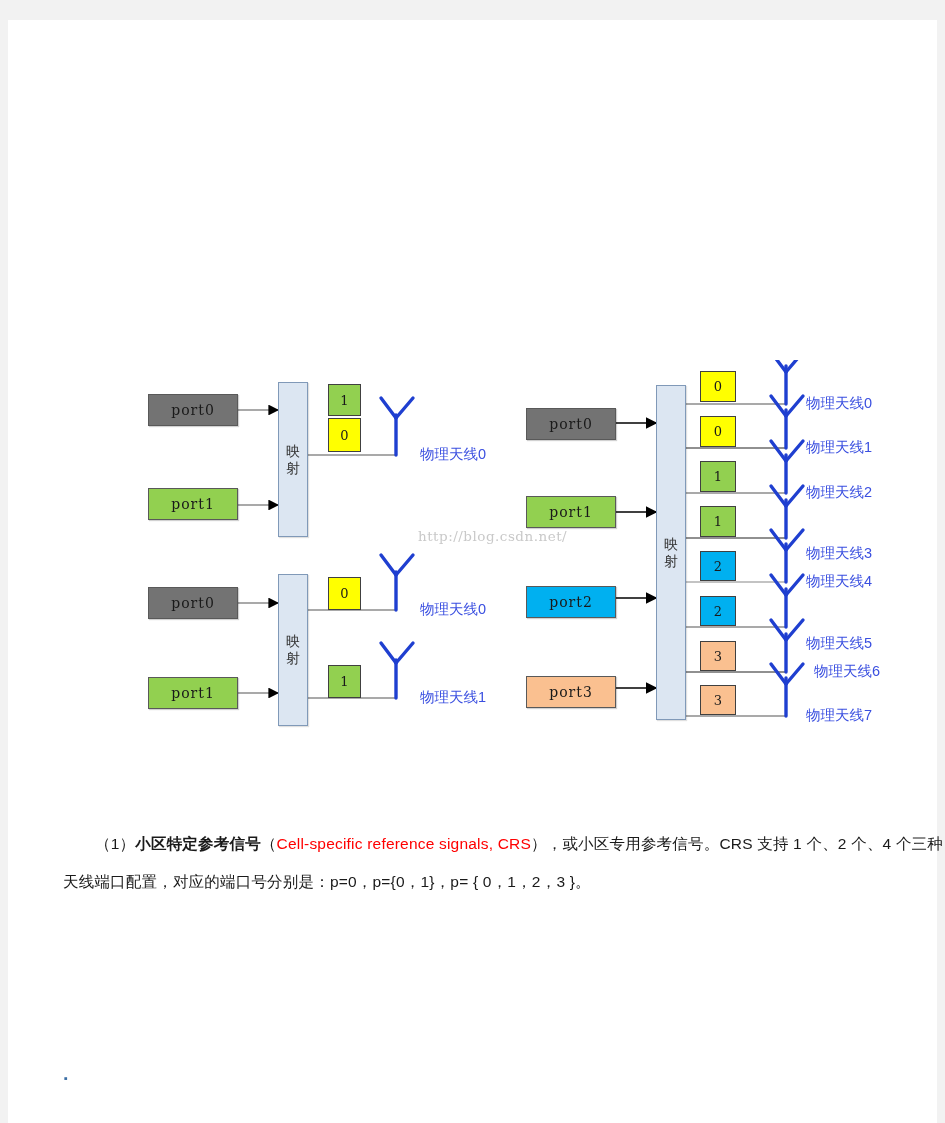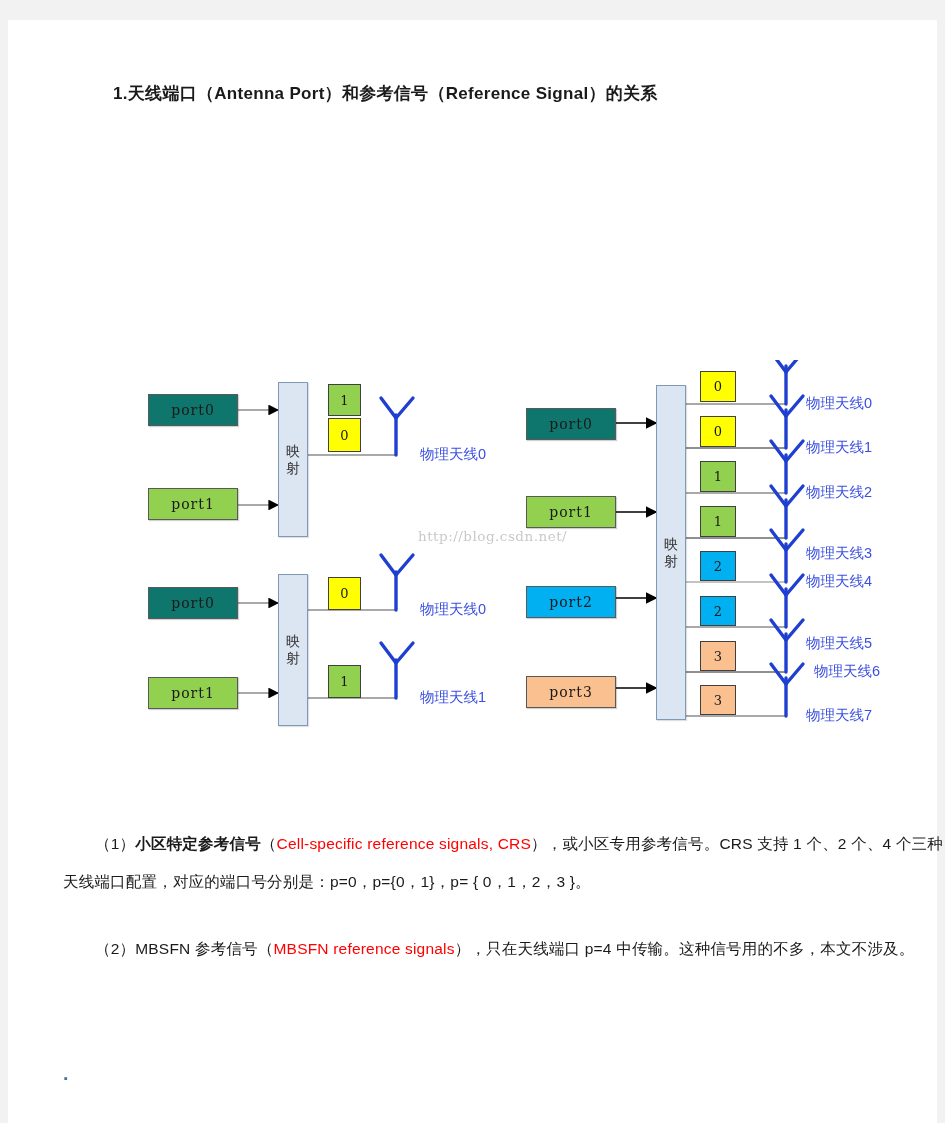--- a/index.html
+++ b/index.html
@@ -64,21 +64,21 @@
   .pbox {
     position: absolute;
     border: 1px solid #595959;
     font-family: "DejaVu Serif", "Liberation Serif", serif;
     font-size: 14px;
     color: #1a1a1a;
     display: flex; align-items: center; justify-content: center;
     letter-spacing: 1px;
     box-shadow: 1px 1px 1px rgba(0,0,0,.18);
   }
-  .pbox.yellow { background: #0f766e; text-align: right; }
+  .pbox.yellow { background: #737373; text-align: right; }
   .pbox.green  { background: #92d050; }
   .pbox.cyan   { background: #00b0f0; }
   .pbox.peach  { background: #fac090; text-align: right; }
 
   .sbox {
     position: absolute;
     border: 1px solid #404040;
     font-family: "DejaVu Serif", "Liberation Serif", serif;
     font-size: 13px;
     color: #1a1a1a;
@@ -117,31 +117,27 @@
     letter-spacing: .5px;
     white-space: nowrap;
   }
 </style>
 </head>
 <body>
 
 <div id="page">
   <div id="sheet">
 
-    <div class="h1">1.天线端口（Antenna Port）和参考信号（Reference Signal）的关系</div>
 
 
 
     <div class="para" id="p3">
       <span>（1）</span><span class="bold">小区特定参考信号</span><span>（</span><span class="red">Cell-specific reference signals, CRS</span><span>），或小区专用参考信号。CRS 支持 1 个、2 个、4 个三种天线端口配置，对应的端口号分别是：p=0，p={0，1}，p= { 0，1，2，3 }。</span>
     </div>
 
-    <div class="para" id="p4">
-      <span>（2）MBSFN 参考信号（</span><span class="red">MBSFN reference signals</span><span>），只在天线端口 p=4 中传输。这种信号用的不多，本文不涉及。</span>
-    </div>
 
     <div class="dot-mark">▪</div>
 
     <div id="figure">
 
       <svg class="fig-layer" viewBox="0 0 790 390">
         <defs>
           <marker id="ah" markerWidth="9" markerHeight="9" refX="8" refY="4.5" orient="auto">
             <path d="M0,0 L9,4.5 L0,9 z" fill="#000"></path>
           </marker>

